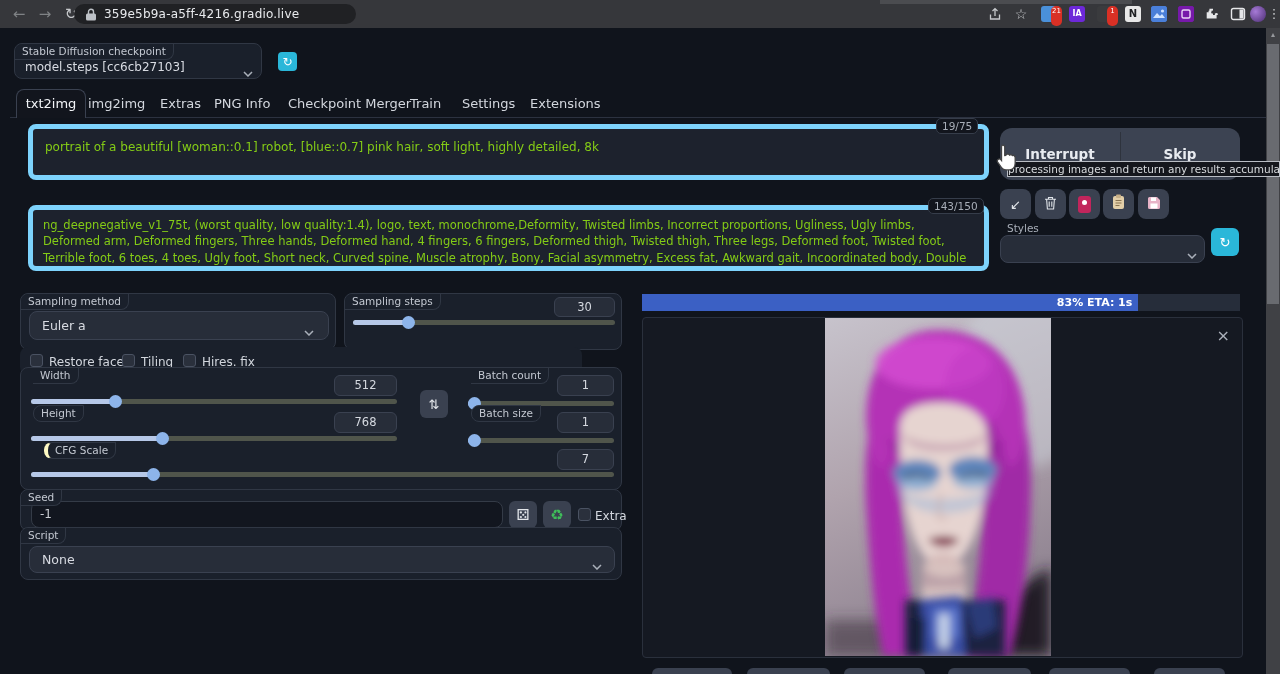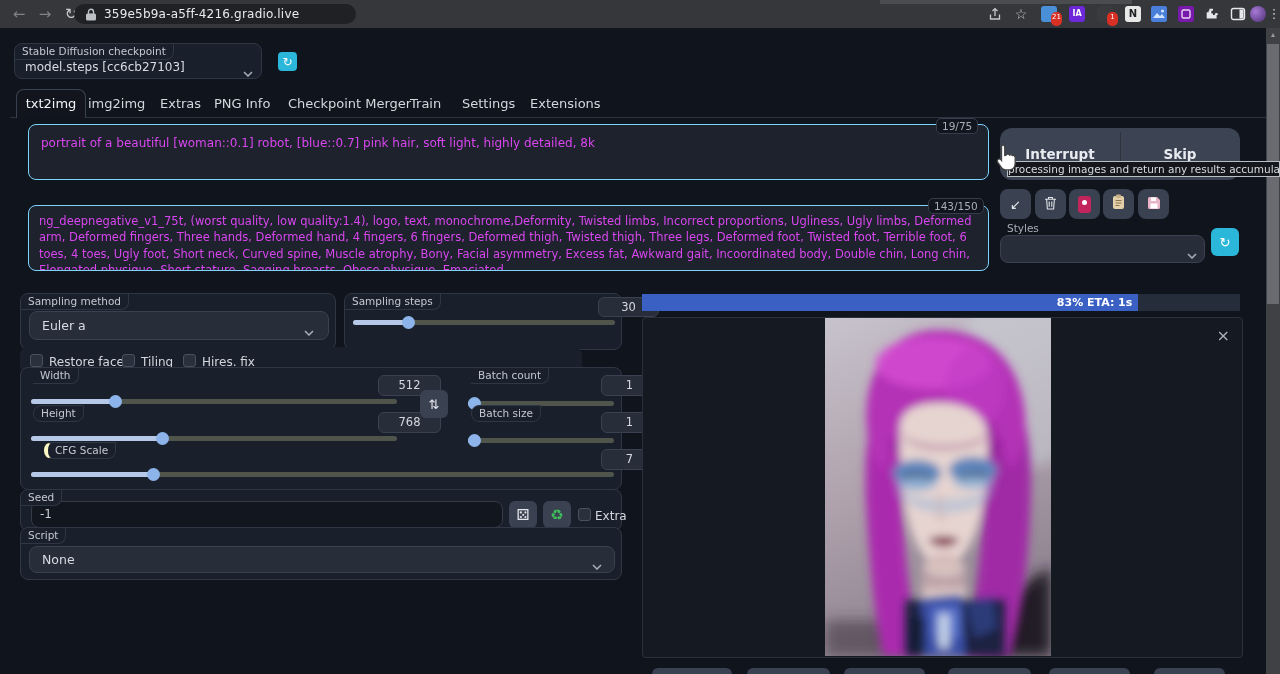--- a/index.html
+++ b/index.html
@@ -12,46 +12,46 @@
   .tabstrip-piece { position:absolute; left:880px; top:0; width:252px; height:4px; background:#4b4c50; }
   .nav-ico { position:absolute; top:3px; width:22px; height:22px; line-height:22px; text-align:center;
     font-size:15px; color:#c6c8cb; }
   .nav-dim { color:#7f8285; }
   .addr { position:absolute; left:74px; top:4px; width:282px; height:20px; background:#202124;
     border-radius:10px; display:flex; align-items:center; }
   .addr .lock { margin-left:12px; display:flex; }
   .addr .url { margin-left:8px; font-size:12px; color:#e8eaed; letter-spacing:.2px; }
   .cext { position:absolute; top:6px; width:16px; height:16px; border-radius:3px; font-size:8px;
     color:#fff; text-align:center; line-height:16px; }
-  .badge { position:absolute; right:-5px; bottom:-4px; min-width:11px; height:14px; padding:0 1px;
+  .badge { position:absolute; right:-5px; bottom:-4px; min-width:11px; height:20px; padding:0 1px;
     background:#d93025; color:#fff; border-radius:5px; font-size:7px; line-height:10px; text-align:center; }
 
   
   .panel { position:absolute; background:#1a202b; border:1px solid #303744; border-radius:8px; }
   .notch { position:absolute; background:#1a202b; color:#c3c8d1; font-size:10.5px; padding:1px 7px 2px 7px;
     border-right:1px solid #303744; border-bottom:1px solid #303744; border-bottom-right-radius:8px;
     border-top-left-radius:8px; white-space:nowrap; z-index:3; }
   .dropdown { position:absolute; background:#272d39; border:1px solid #3a4150; border-radius:8px;
     color:#d8dbe2; font-size:12.5px; display:flex; align-items:center; padding-left:12px; }
   .chev { position:absolute; }
   .numbox { position:absolute; background:#272d39; border:1px solid #3a4150; border-radius:6px;
-    color:#d5d9e0; font-size:11.5px; text-align:center; line-height:19px;margin-left:44px; }
+    color:#d5d9e0; font-size:11.5px; text-align:center; line-height:19px; }
   .slider-track { position:absolute; height:5px; border-radius:3px; background:#50554b; }
   .slider-fill { position:absolute; left:0; top:0; height:5px; border-radius:3px; background:#b6c8e8; }
   .slider-thumb { position:absolute; width:13px; height:13px; border-radius:50%; background:#8db4ea;
     top:-4px; }
   .cb { position:absolute; width:13px; height:13px; background:#2a303c; border:1px solid #4a5262; border-radius:3px; }
   .cb-label { position:absolute; color:#d3d7de; font-size:12px; white-space:nowrap; }
   .toolbtn { position:absolute; background:#3a4150; border-radius:8px; display:flex; align-items:center;
     justify-content:center; color:#e3e6ea; }
   .counter { position:absolute; background:#12151d; border:1px solid #363d4a; border-radius:5px;
     color:#a8aeb8; font-size:10.5px; padding:0 5px; line-height:14px; z-index:4; }
 
-  .textbox { position:absolute; background:#1d222d; border:1px solid #7dd3fc; border-radius:8px;
-    color:#d946ef; overflow:hidden; }
+  .textbox { position:absolute; background:#1d222d; border:5px solid #7dd3fc; border-radius:8px;
+    color:#84cc16; overflow:hidden; }
 
   
   .tabbar-line { position:absolute; left:10px; top:117px; width:1260px; height:0; border-top:1px solid #2c3240; }
   .tab { position:absolute; top:103px; transform:translateY(-50%); font-size:13px; color:#d3d7de; white-space:nowrap; }
   .tab-active { position:absolute; left:16px; top:89px; width:70px; height:29px; background:#12151d;
     border:1px solid #3a4150; border-bottom:none; border-radius:8px 8px 0 0; color:#f2f4f7;
     font-size:13px; text-align:center; line-height:28px; z-index:2; }
 
   
   .progress { position:absolute; left:642px; top:294px; width:598px; height:17px; background:#262d3a; }

